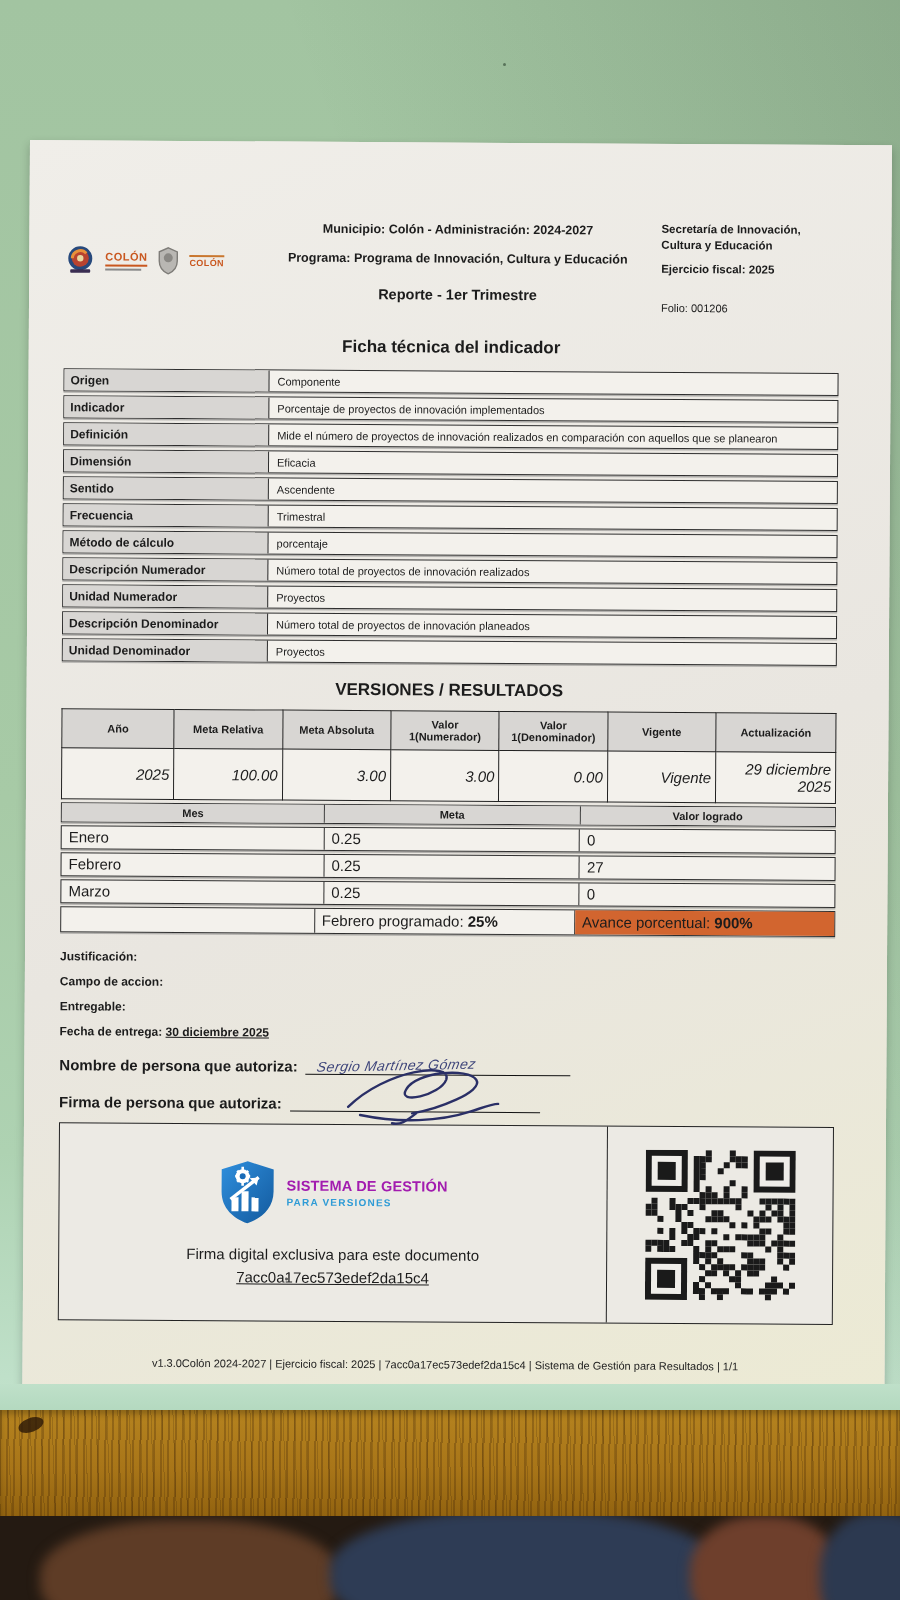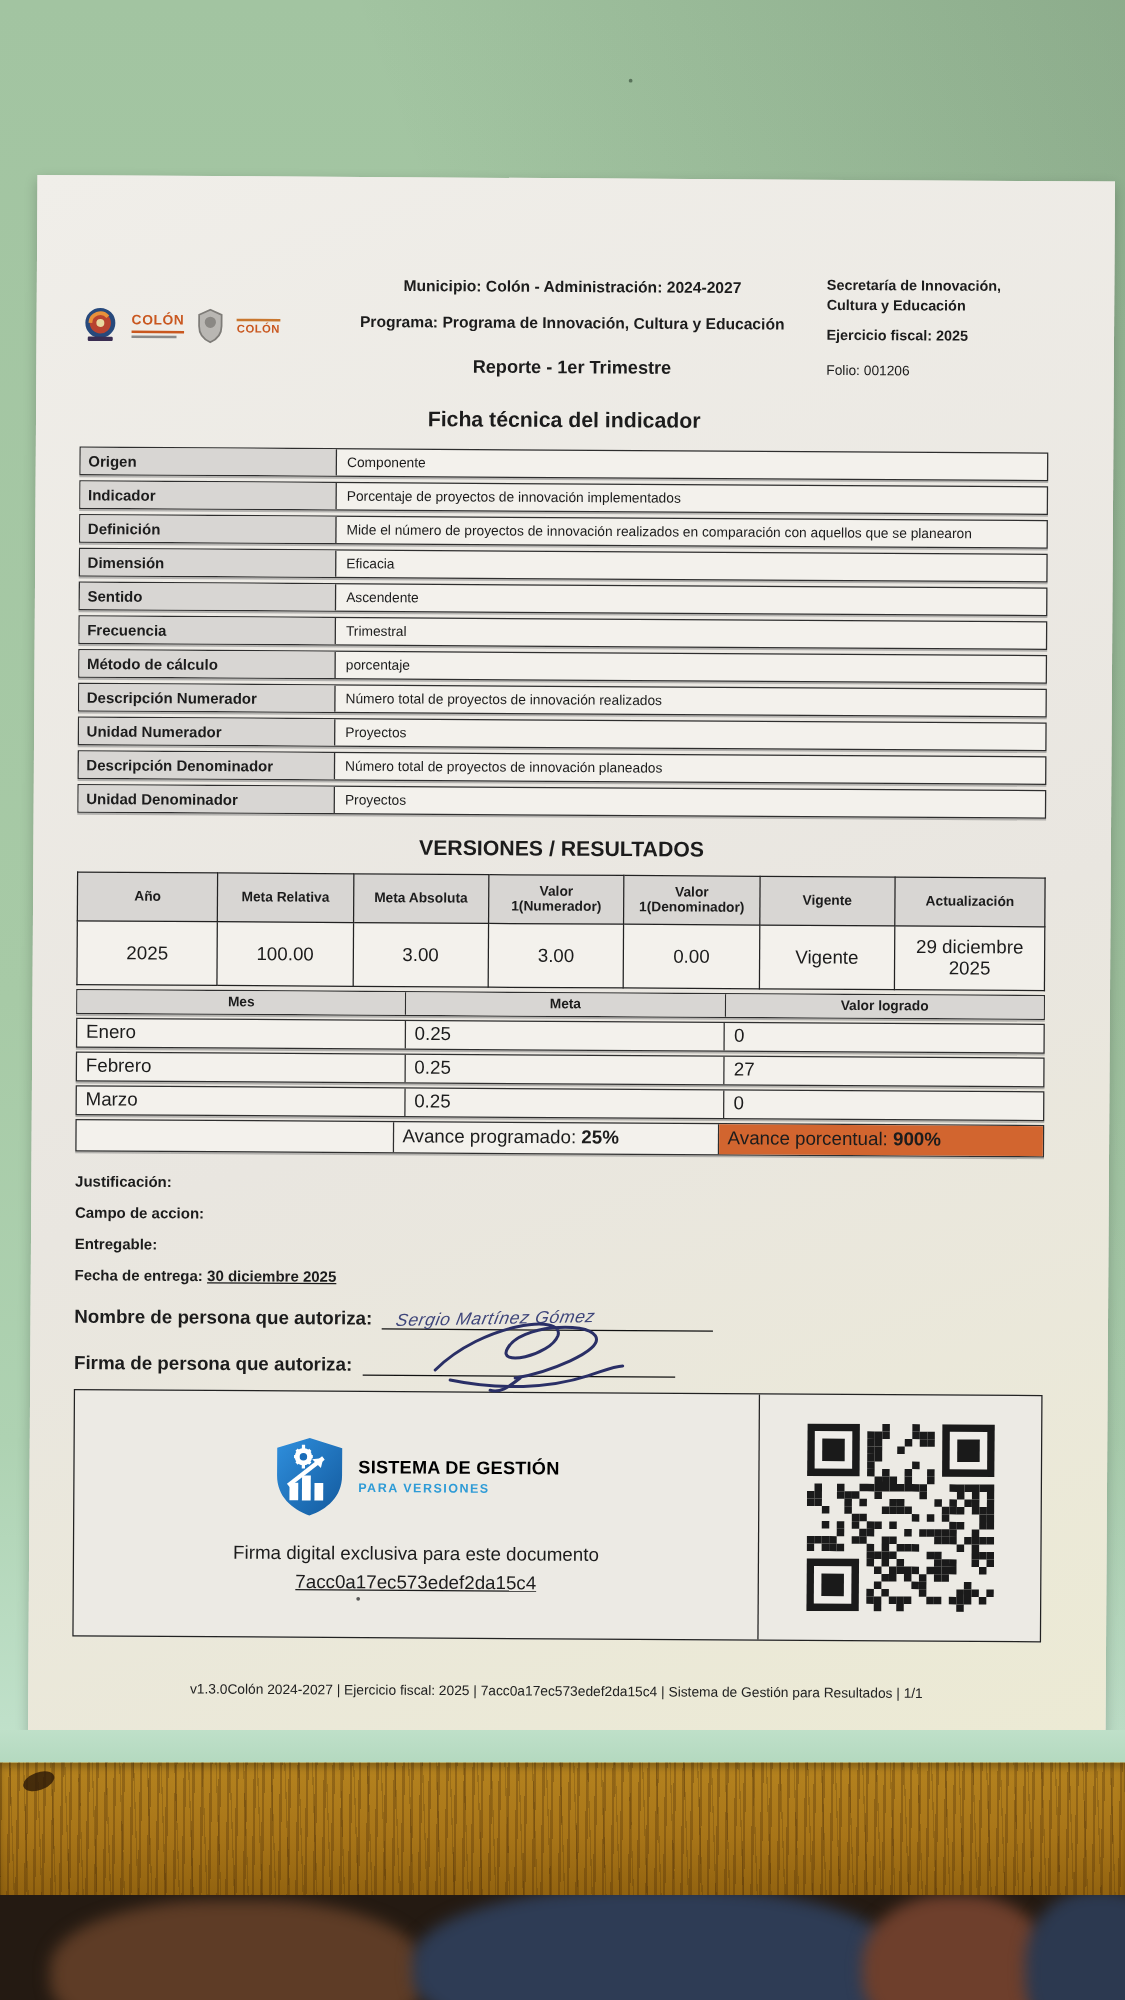--- a/index.html
+++ b/index.html
@@ -22,38 +22,38 @@
   .wordmark{color:#c9571f;font-weight:bold;font-size:11px;letter-spacing:.5px;line-height:1;}
   .wordmark .bar{height:2px;background:#c9571f;margin-top:2px;}
   .wordmark .sub{height:2px;background:#8a8a8a;margin-top:2px;width:85%;}
   .wordmark2{color:#c9571f;font-weight:bold;font-size:9px;letter-spacing:.4px;line-height:1;}
   .wordmark2 .tinybar{height:2px;background:#c9772f;margin-bottom:2px;width:100%;}
   .center-block{flex:1;text-align:center;padding-top:2px;}
   .h-line{font-weight:bold;font-size:12.5px;margin:0 0 15px;}
   .h-line3{font-weight:bold;font-size:14.5px;margin:21px 0 0;}
   .right-block{width:178px;font-size:11.5px;line-height:1.35;}
   .rb-bold{font-weight:bold;margin-bottom:9px;}
-  .rb-folio{font-weight:normal;margin-top:12px;font-size:11px;}
+  .rb-folio{font-weight:normal;margin-top:23px;font-size:11px;}
 
   .main-title{text-align:center;font-weight:bold;font-size:17px;margin:24px 0 13px;}
 
   
   .frow{display:flex;border:1px solid #2e2e2e;margin-bottom:4px;background:#f3f1ec;
     box-shadow:0 1.5px 0 rgba(110,110,110,.45);}
   .flabel{width:192px;background:#d8d6d3;border-right:1px solid #2e2e2e;
     font-weight:bold;font-size:12px;padding:4px 6px 3px;}
   .fvalue{flex:1;font-size:11px;padding:5px 8px 3px;}
 
   .section-title{text-align:center;font-weight:bold;font-size:17px;margin:17px 0 10px;}
 
   
   .vers-table{width:100%;border-collapse:collapse;border:1.6px solid #222;background:#f3f1ec;}
   .vers-table th{border:1px solid #222;background:#d8d6d3;font-weight:bold;font-size:11px;
     padding:4px 3px;height:30px;vertical-align:middle;}
-  .vers-table td{border:1px solid #222;font-size:15px;text-align:center;height:46px;vertical-align:middle;padding:2px 4px;}
+  .vers-table td{border:1px solid #222;font-size:15px;text-align:right;height:46px;vertical-align:middle;padding:2px 4px;font-style:italic;}
 
   
   .mes-table{margin-top:3px;}
   .mrow{display:flex;border:1px solid #2e2e2e;margin-bottom:3px;background:#f3f1ec;
     box-shadow:0 1.5px 0 rgba(110,110,110,.45);}
   .mrow .c1{width:34%;border-right:1px solid #2e2e2e;}
   .mrow .c2{width:33%;border-right:1px solid #2e2e2e;}
   .mrow .c3{width:33%;}
   .mhead div{background:#d8d6d3;text-align:center;font-weight:bold;font-size:11px;padding:3px 0;}
   .mdata div{font-size:15px;padding:2px 7px 3px;}
@@ -71,21 +71,21 @@
     color:#2c3470;letter-spacing:.5px;transform:skewX(-12deg) rotate(-1.5deg);white-space:nowrap;opacity:.9;}
   .firma-line{font-size:15px;font-weight:bold;margin-top:16px;display:flex;align-items:flex-end;}
   .sig-wrap{position:relative;border-bottom:1.6px solid #111;min-width:250px;margin-left:8px;height:20px;}
   .sig-svg{position:absolute;left:30px;bottom:-14px;overflow:visible;}
 
   
   .sig-box{display:flex;border:1.6px solid #222;margin-top:12px;height:196px;background:#eceae4;}
   .sig-left{flex:1;border-right:1.6px solid #222;display:flex;flex-direction:column;align-items:center;justify-content:center;}
   .logo-row{display:flex;align-items:center;gap:10px;margin-bottom:20px;}
   .brand-text{line-height:1.1;}
-  .brand1{color:#000000;font-weight:bold;font-size:14.5px;letter-spacing:.2px;}
+  .brand1{color:#a21caf;font-weight:bold;font-size:14.5px;letter-spacing:.2px;}
   .brand2{color:#2e9bd6;font-weight:bold;font-size:10px;letter-spacing:1.2px;margin-top:2px;}
   .caption{font-size:15px;margin-bottom:6px;}
   .hash{font-size:15px;text-decoration:underline;}
   .sig-right{width:225px;display:flex;align-items:center;justify-content:center;}
 
   .paper-footer{text-align:center;font-size:11px;margin-top:36px;color:#222;}
 
   
   .green-ledge{position:absolute;left:0;top:1384px;width:900px;height:30px;
     background:linear-gradient(180deg,#bfe0c9,#b2d8be);}
@@ -238,21 +238,21 @@
           <div class="c2">0.25</div>
           <div class="c3">27</div>
         </div>
         <div class="mrow mdata">
           <div class="c1">Marzo</div>
           <div class="c2">0.25</div>
           <div class="c3">0</div>
         </div>
         <div class="mrow mavance">
           <div class="c1"></div>
-          <div class="c2"><span>Avance programado:</span> <b>25%</b></div>
+          <div class="c2"><span>Febrero programado:</span> <b>25%</b></div>
           <div class="c3"><span>Avance porcentual:</span> <b>900%</b></div>
         </div>
       </div>
 
       <div class="fields">
         <div class="fline">Justificación:</div>
         <div class="fline">Campo de accion:</div>
         <div class="fline">Entregable:</div>
         <div class="fline">
           <span>Fecha de entrega:</span>

